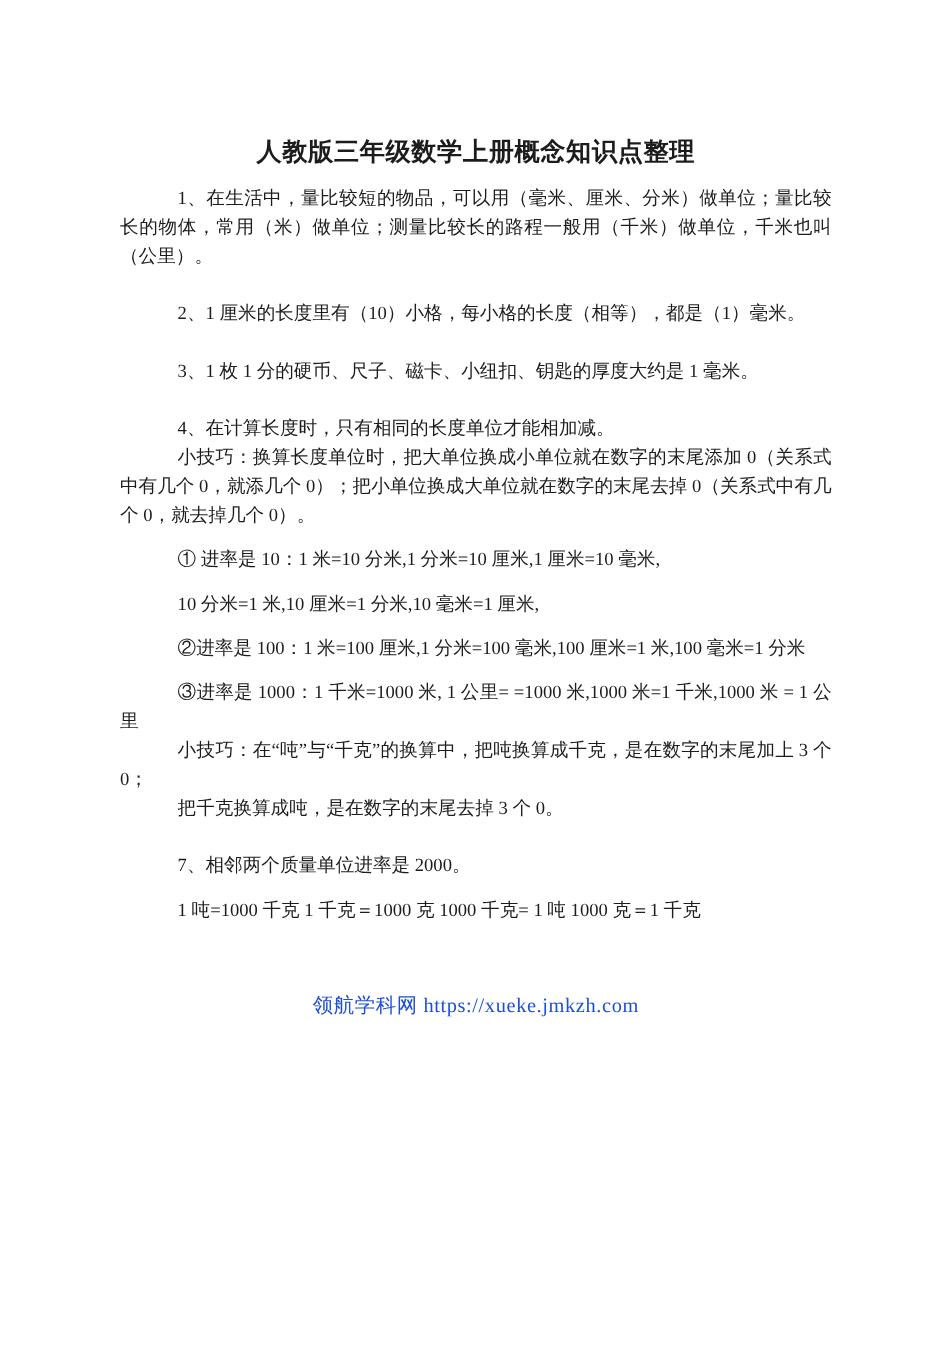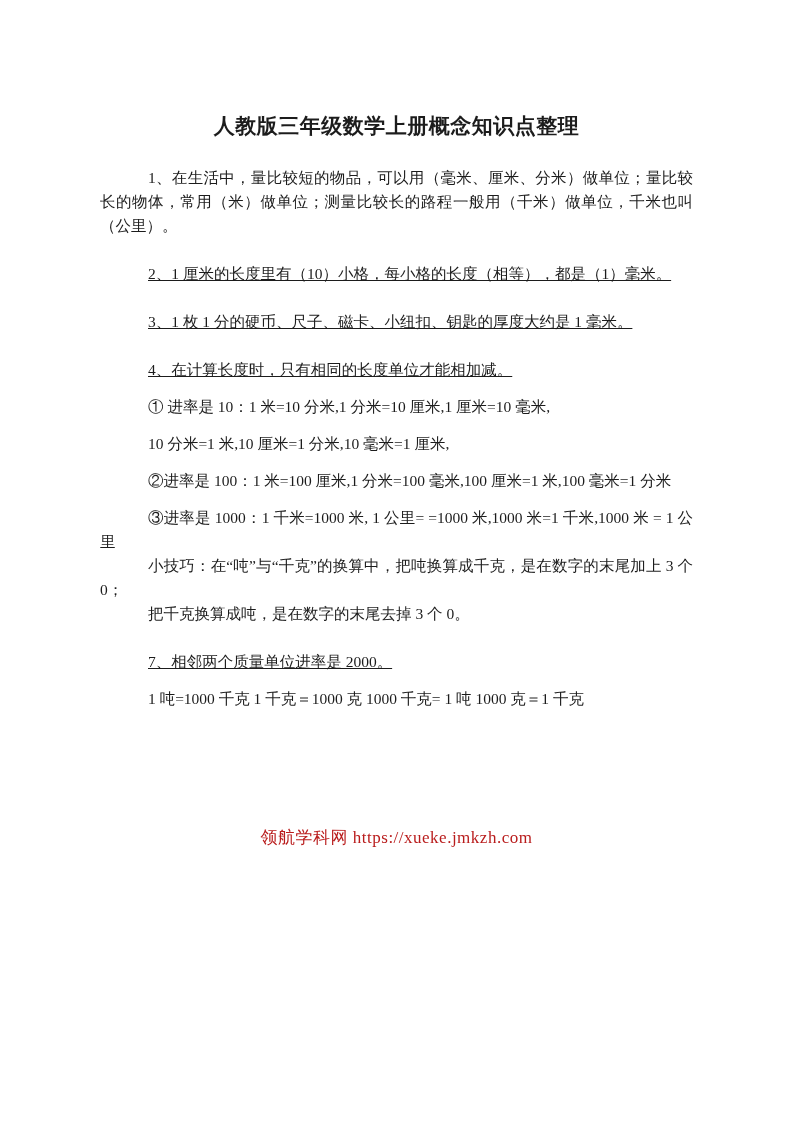--- a/index.html
+++ b/index.html
@@ -22,54 +22,55 @@
     font-weight: bold;
     text-align: center;
     letter-spacing: 0.5px;
   }
   .subtitle {
     font-size: 18px;
     font-weight: bold;
     text-align: center;
     margin-top: 30px;
   }
-  .body-text { margin-top: 26px; }
+  .body-text { margin-top: 14px; }
   .para {
     font-size: 15.5px;
     line-height: 24px;
     text-align: justify;
     color: #1c1c1c;
   }
   .indent { text-indent: 48px; }
-  .gap { margin-top: 24px; text-decoration: underline; }
+  .gap { margin-top: 24px; }
   .gap-sm { margin-top: 13px; }
   .footer {
     position: absolute;
     left: 0;
     bottom: 26px;
     width: 100%;
     text-align: center;
     font-size: 17px;
-    color: #b91c1c;
+    color: #1d4ed8;
     letter-spacing: 0.5px;
   }
 </style>
 </head>
 <body>
 
 <div class="page">
 
   <h1 class="title">人教版三年级数学上册概念知识点整理</h1>
 
 
   <div class="body-text">
     <p class="para indent">1、在生活中，量比较短的物品，可以用（毫米、厘米、分米）做单位；量比较长的物体，常用（米）做单位；测量比较长的路程一般用（千米）做单位，千米也叫（公里）。</p>
     <p class="para indent gap">2、1 厘米的长度里有（10）小格，每小格的长度（相等），都是（1）毫米。</p>
     <p class="para indent gap">3、1 枚 1 分的硬币、尺子、磁卡、小纽扣、钥匙的厚度大约是 1 毫米。</p>
     <p class="para indent gap">4、在计算长度时，只有相同的长度单位才能相加减。</p>
+    <p class="para indent">小技巧：换算长度单位时，把大单位换成小单位就在数字的末尾添加 0（关系式中有几个 0，就添几个 0）；把小单位换成大单位就在数字的末尾去掉 0（关系式中有几个 0，就去掉几个 0）。</p>
     <p class="para indent gap-sm">① 进率是 10：1 米=10 分米,1 分米=10 厘米,1 厘米=10 毫米,</p>
     <p class="para indent gap-sm">10 分米=1 米,10 厘米=1 分米,10 毫米=1 厘米,</p>
     <p class="para indent gap-sm">②进率是 100：1 米=100 厘米,1 分米=100 毫米,100 厘米=1 米,100 毫米=1 分米</p>
     <p class="para indent gap-sm">③进率是 1000：1 千米=1000 米, 1 公里= =1000 米,1000 米=1 千米,1000 米 = 1 公里</p>
     <p class="para indent">小技巧：在“吨”与“千克”的换算中，把吨换算成千克，是在数字的末尾加上 3 个 0；</p>
     <p class="para indent">把千克换算成吨，是在数字的末尾去掉 3 个 0。</p>
     <p class="para indent gap">7、相邻两个质量单位进率是 2000。</p>
     <p class="para indent gap-sm">1 吨=1000 千克 1 千克＝1000 克 1000 千克= 1 吨 1000 克＝1 千克</p>
   </div>
 

